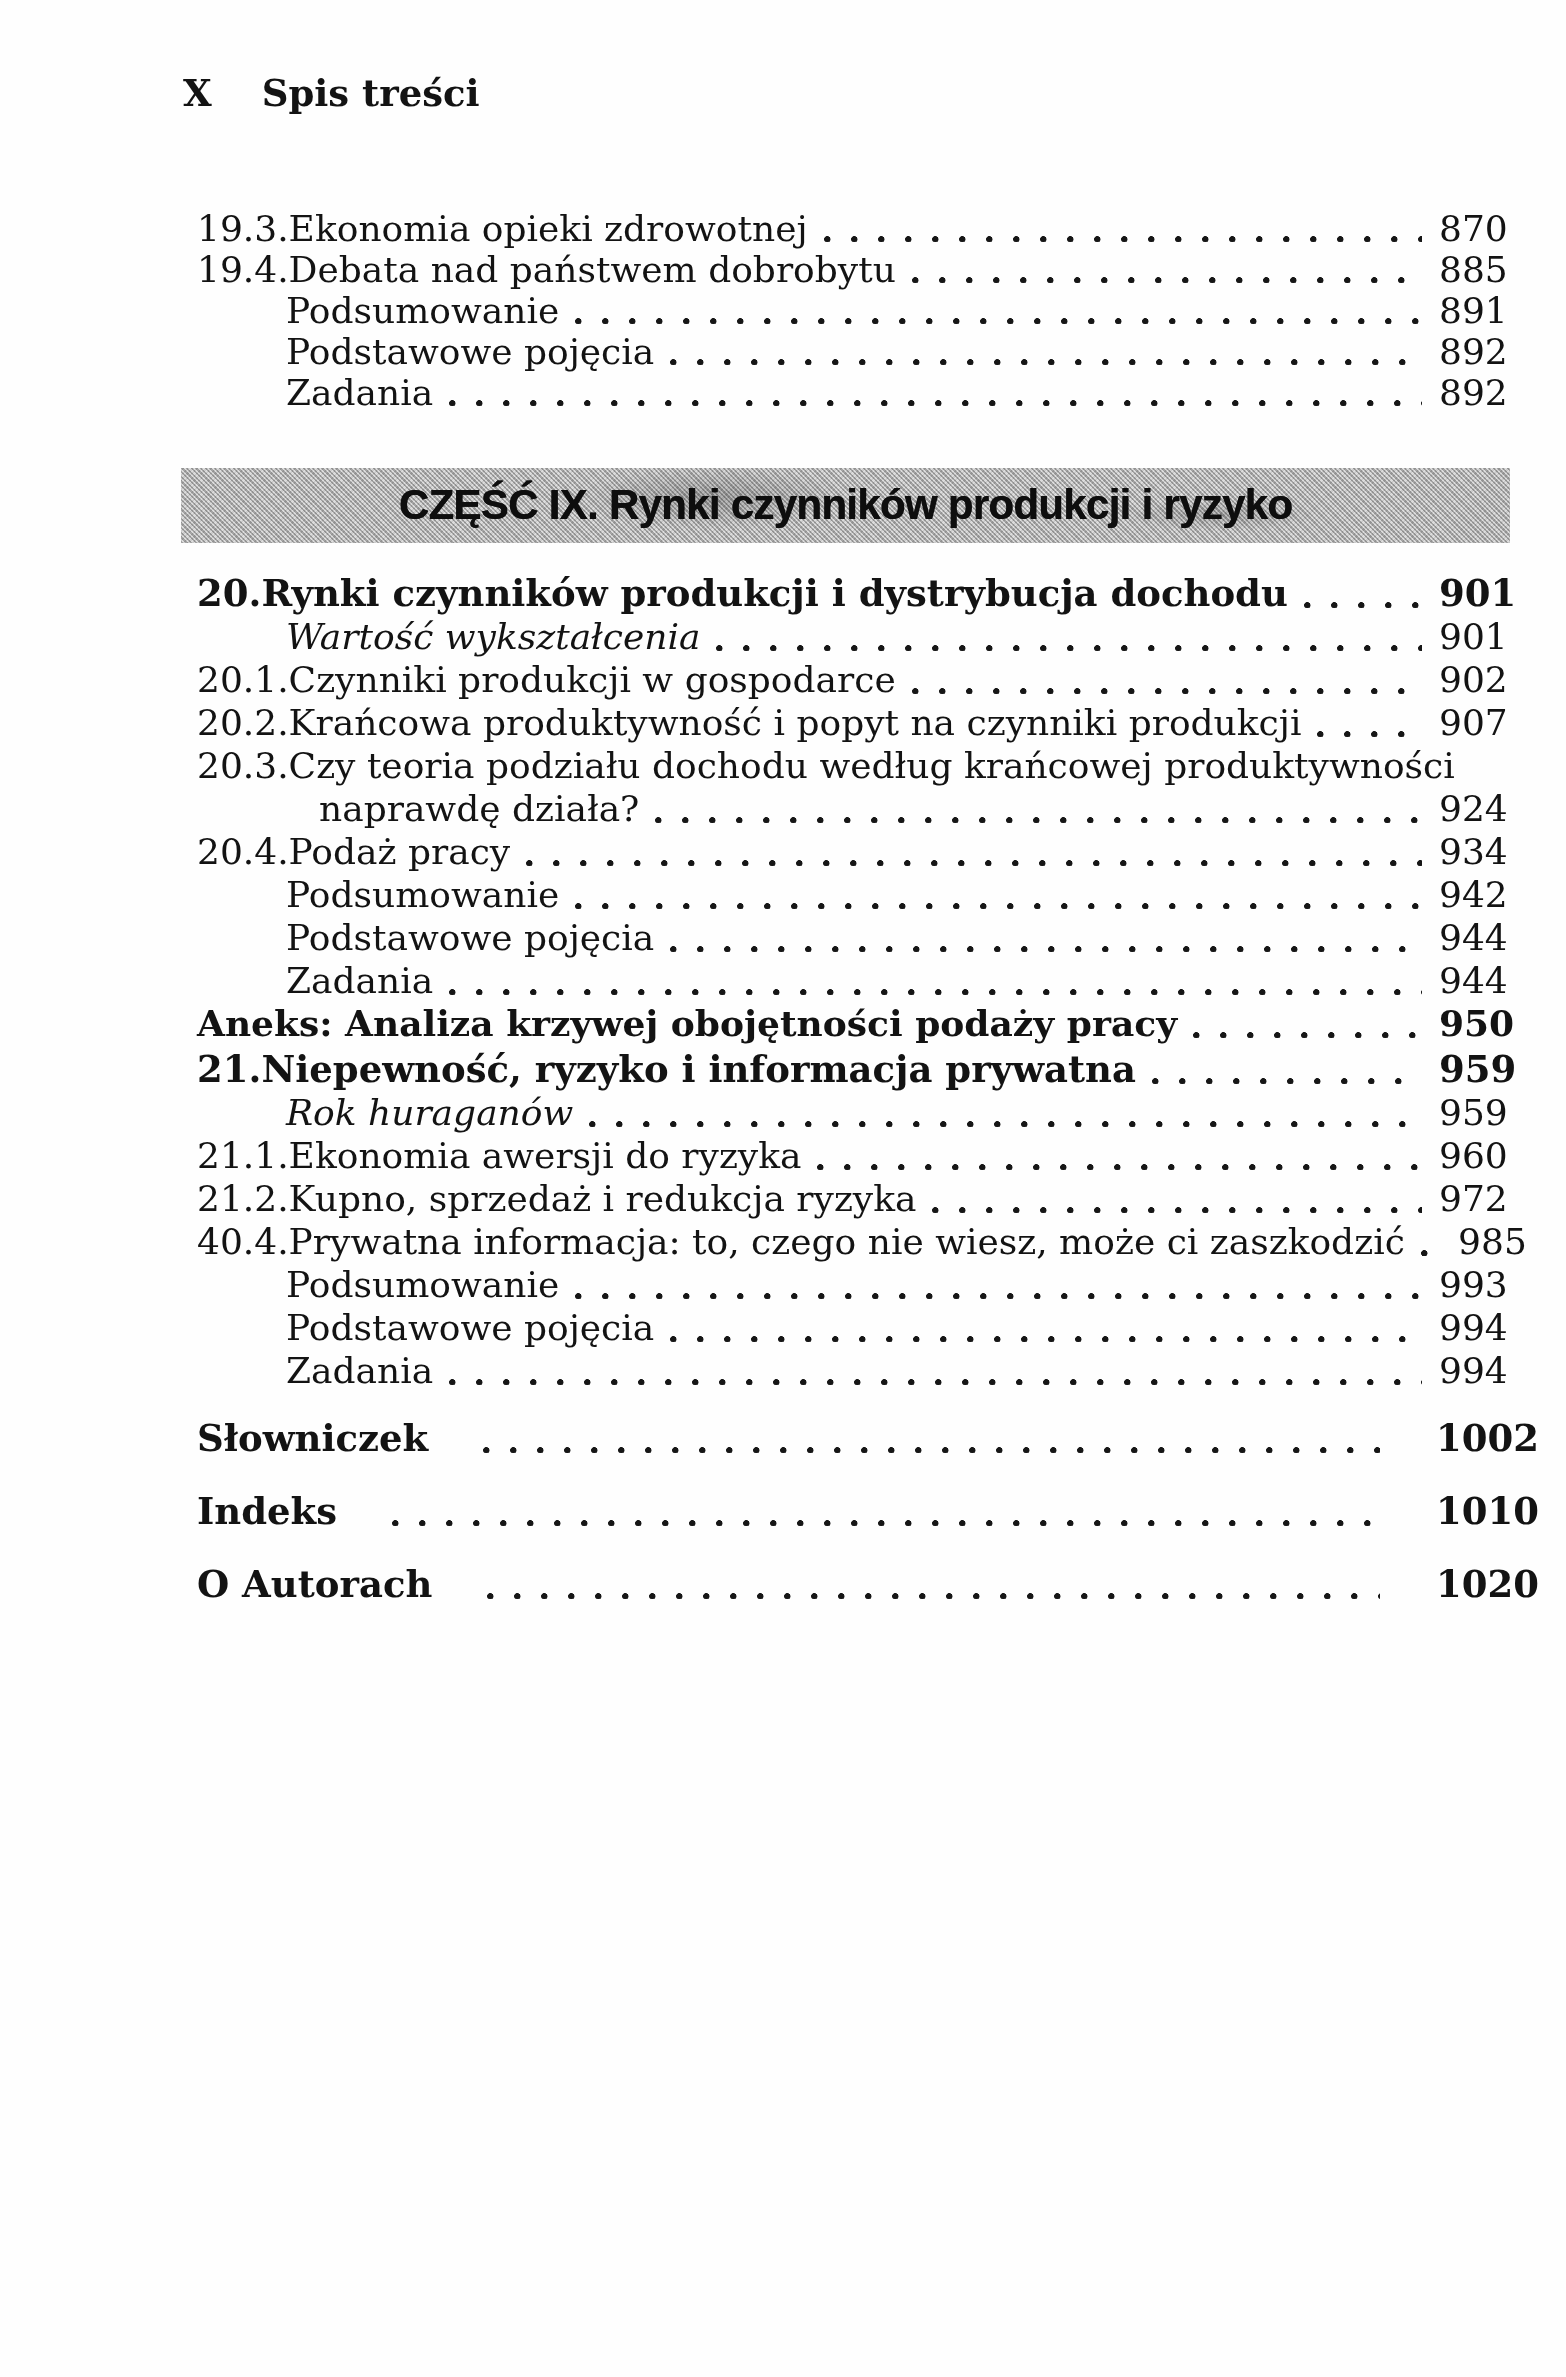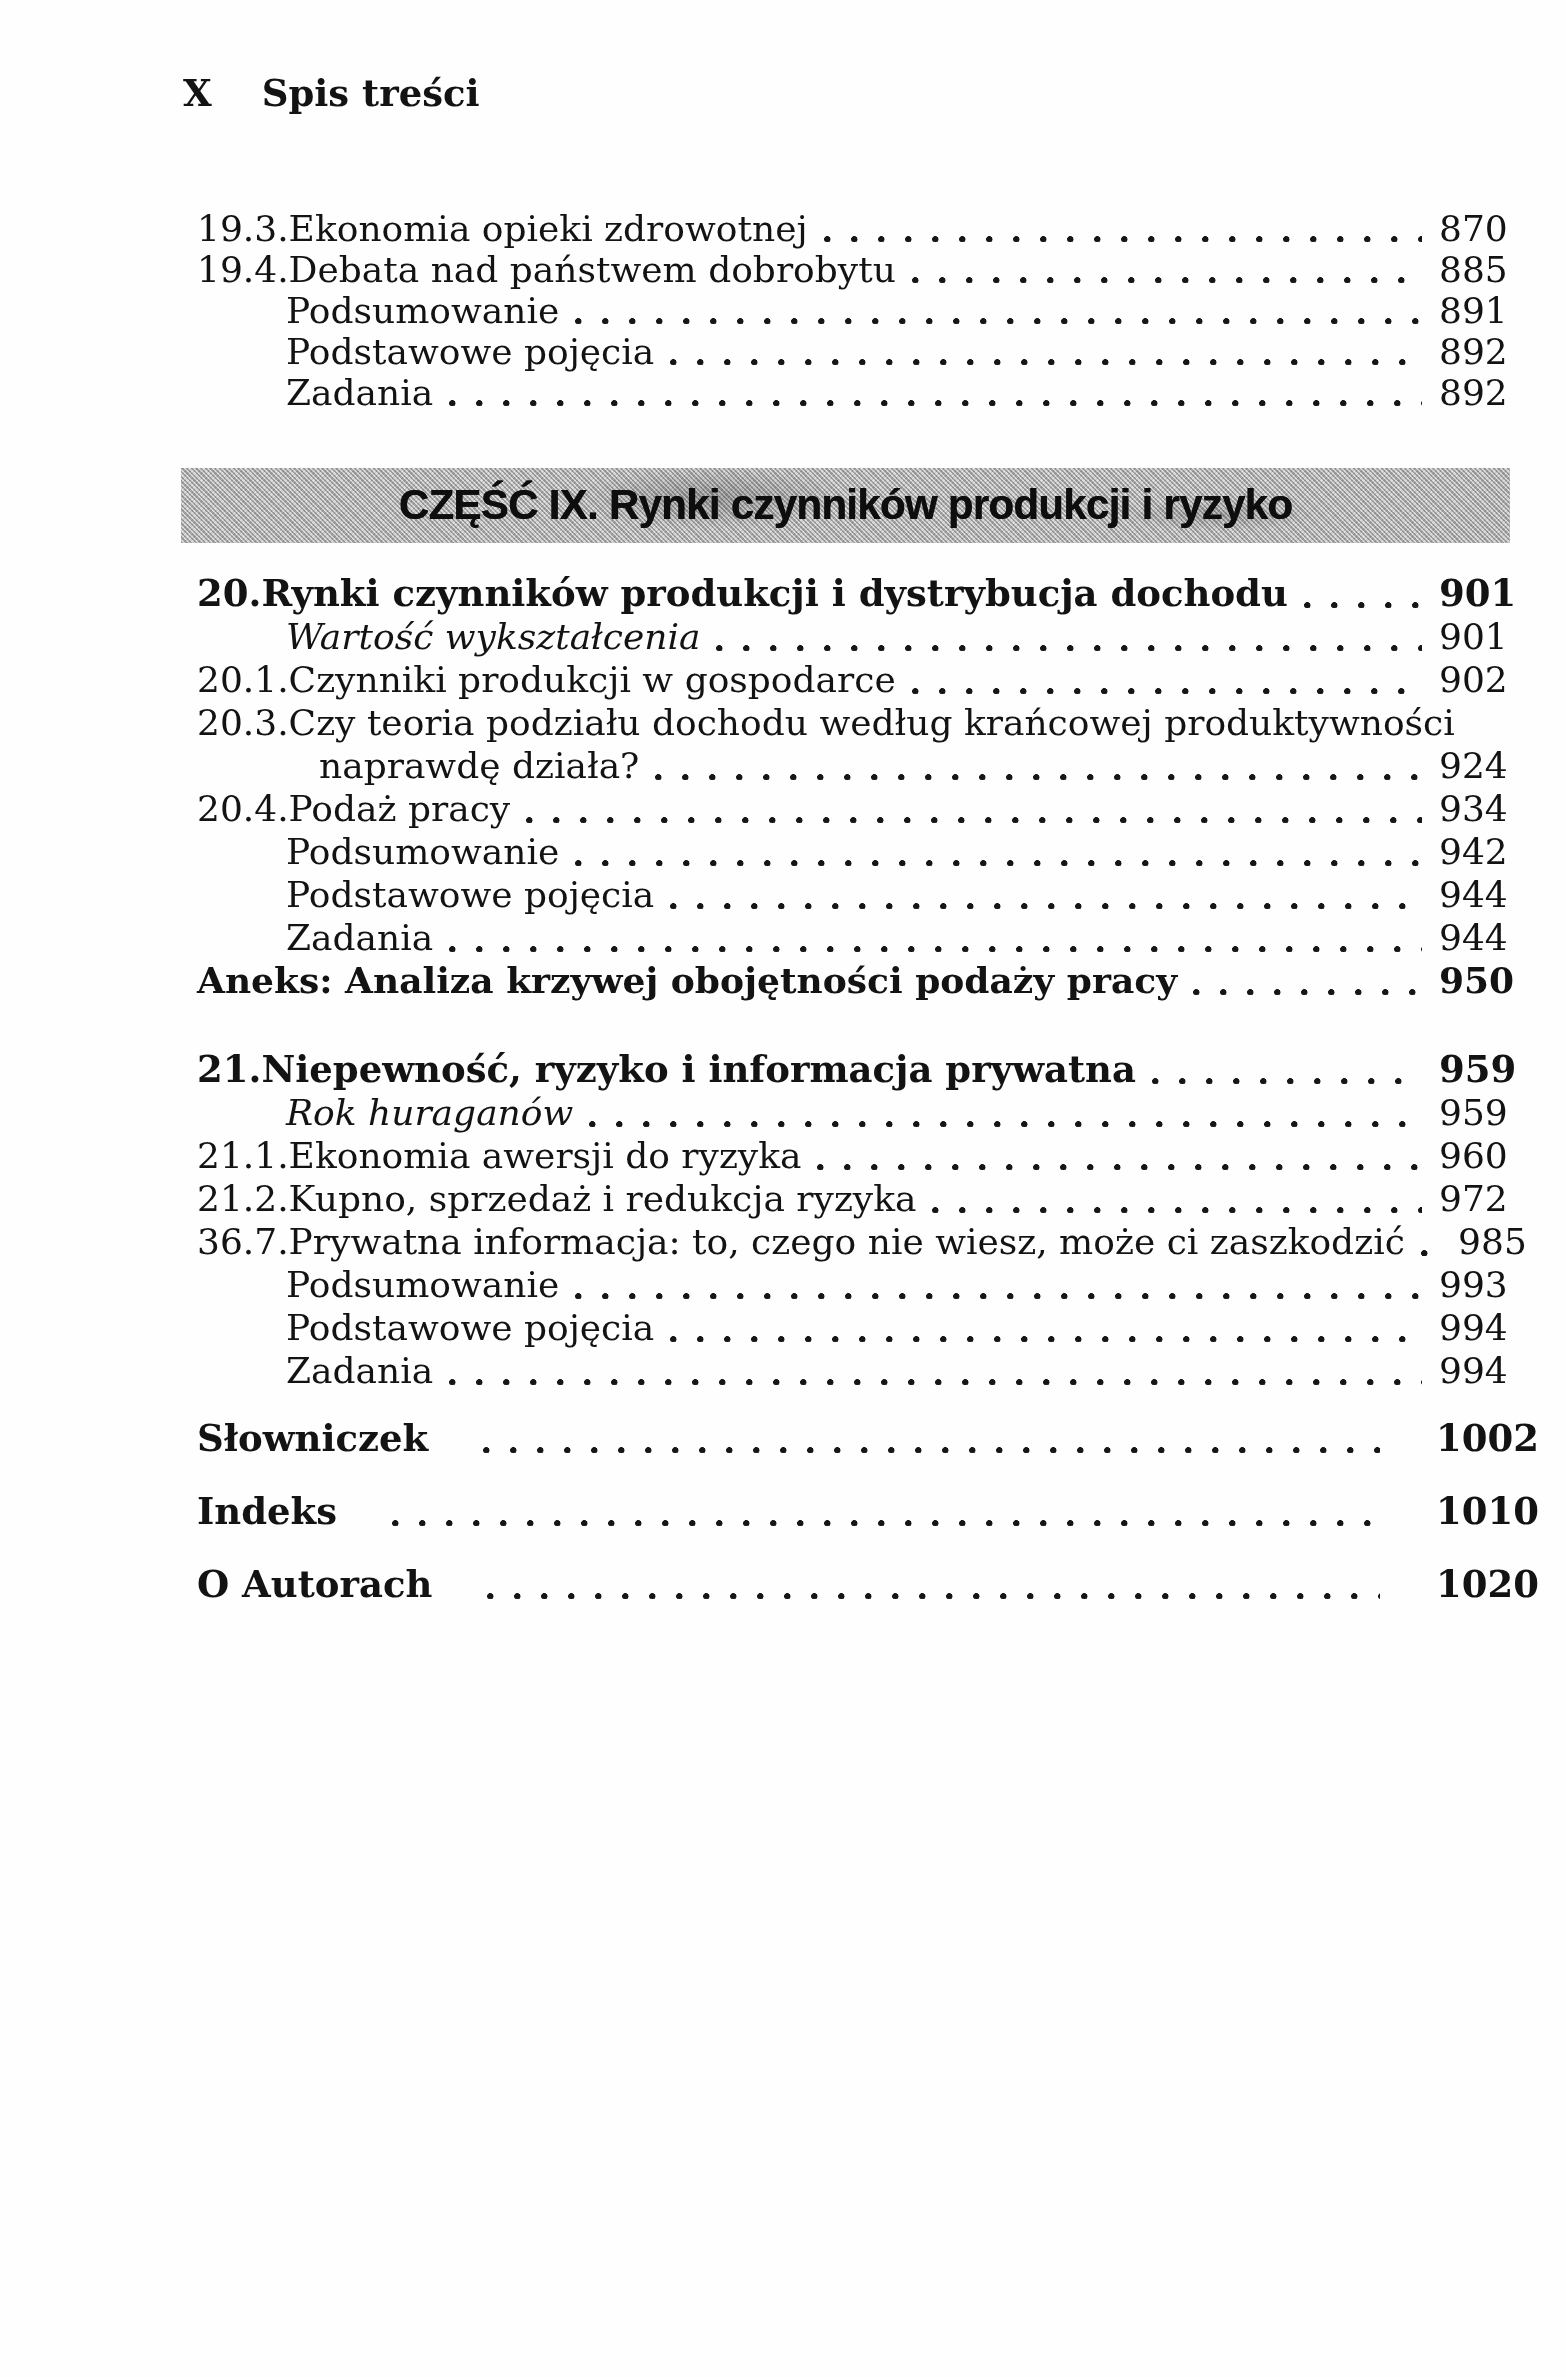--- a/index.html
+++ b/index.html
@@ -135,20 +135,26 @@
     <span class="label">Wartość wykształcenia</span>
     <span class="leader"></span>
     <span class="page">901</span>
   </div>
         <div class="row v-default">
     <span class="num">20.1.</span>
     <span class="label">Czynniki produkcji w gospodarce</span>
     <span class="leader"></span>
     <span class="page">902</span>
   </div>
+        <div class="row v-default">
+    <span class="num">20.2.</span>
+    <span class="label">Krańcowa produktywność i popyt na czynniki produkcji</span>
+    <span class="leader"></span>
+    <span class="page">907</span>
+  </div>
         <div class="row v-wrap-start no-page">
     <span class="num">20.3.</span>
     <span class="label">Czy teoria podziału dochodu według krańcowej produktywności</span>
     <span class="leader"></span>
     <span class="page"></span>
   </div>
         <div class="row v-continuation">
     <span class="num"></span>
     <span class="label">naprawdę działa?</span>
     <span class="leader"></span>
@@ -204,21 +210,21 @@
     <span class="leader"></span>
     <span class="page">960</span>
   </div>
         <div class="row v-default">
     <span class="num">21.2.</span>
     <span class="label">Kupno, sprzedaż i redukcja ryzyka</span>
     <span class="leader"></span>
     <span class="page">972</span>
   </div>
         <div class="row v-default">
-    <span class="num">36.7.</span>
+    <span class="num">40.4.</span>
     <span class="label">Prywatna informacja: to, czego nie wiesz, może ci zaszkodzić</span>
     <span class="leader"></span>
     <span class="page">985</span>
   </div>
         <div class="row v-default">
     <span class="num"></span>
     <span class="label">Podsumowanie</span>
     <span class="leader"></span>
     <span class="page">993</span>
   </div>

